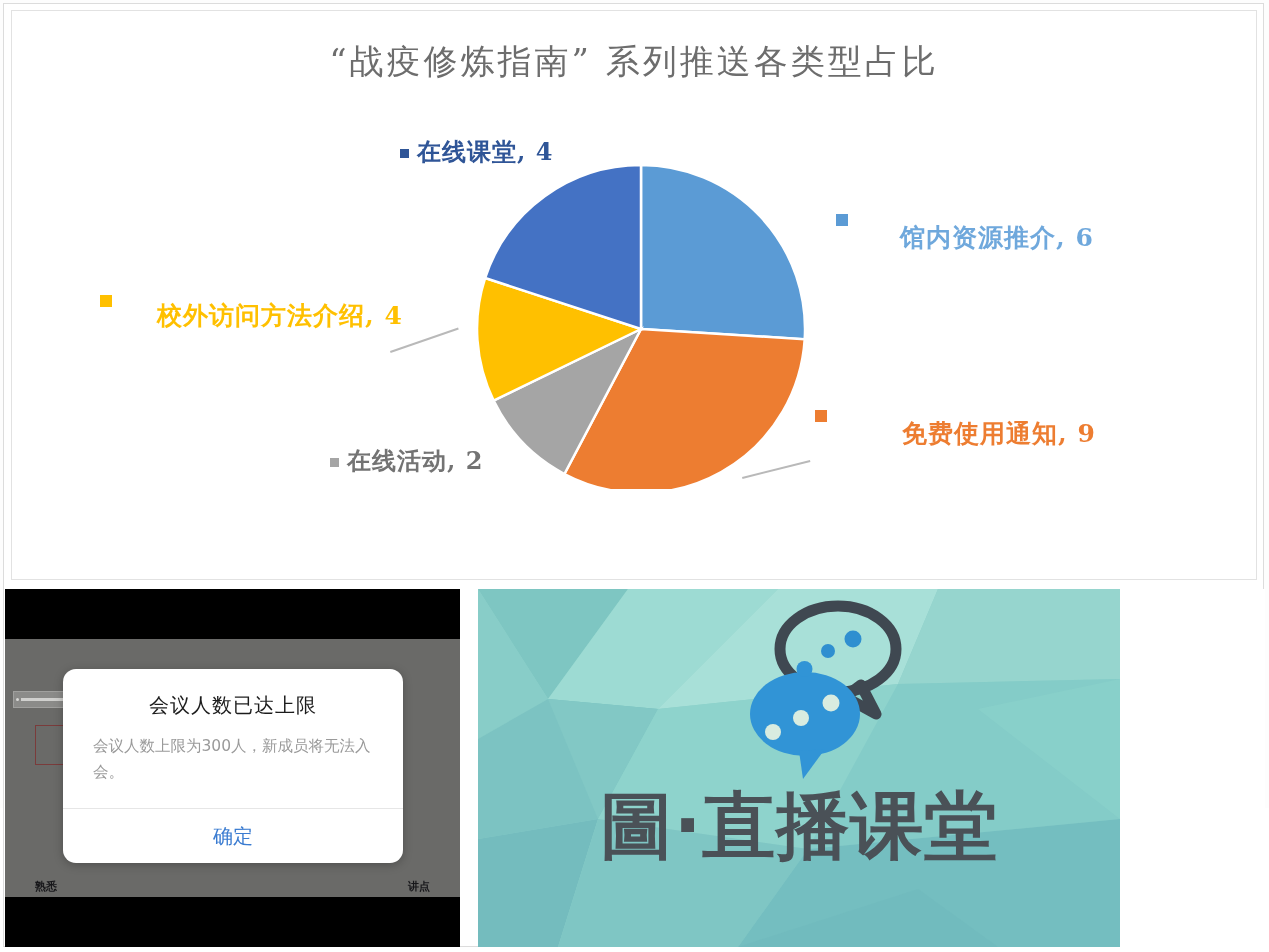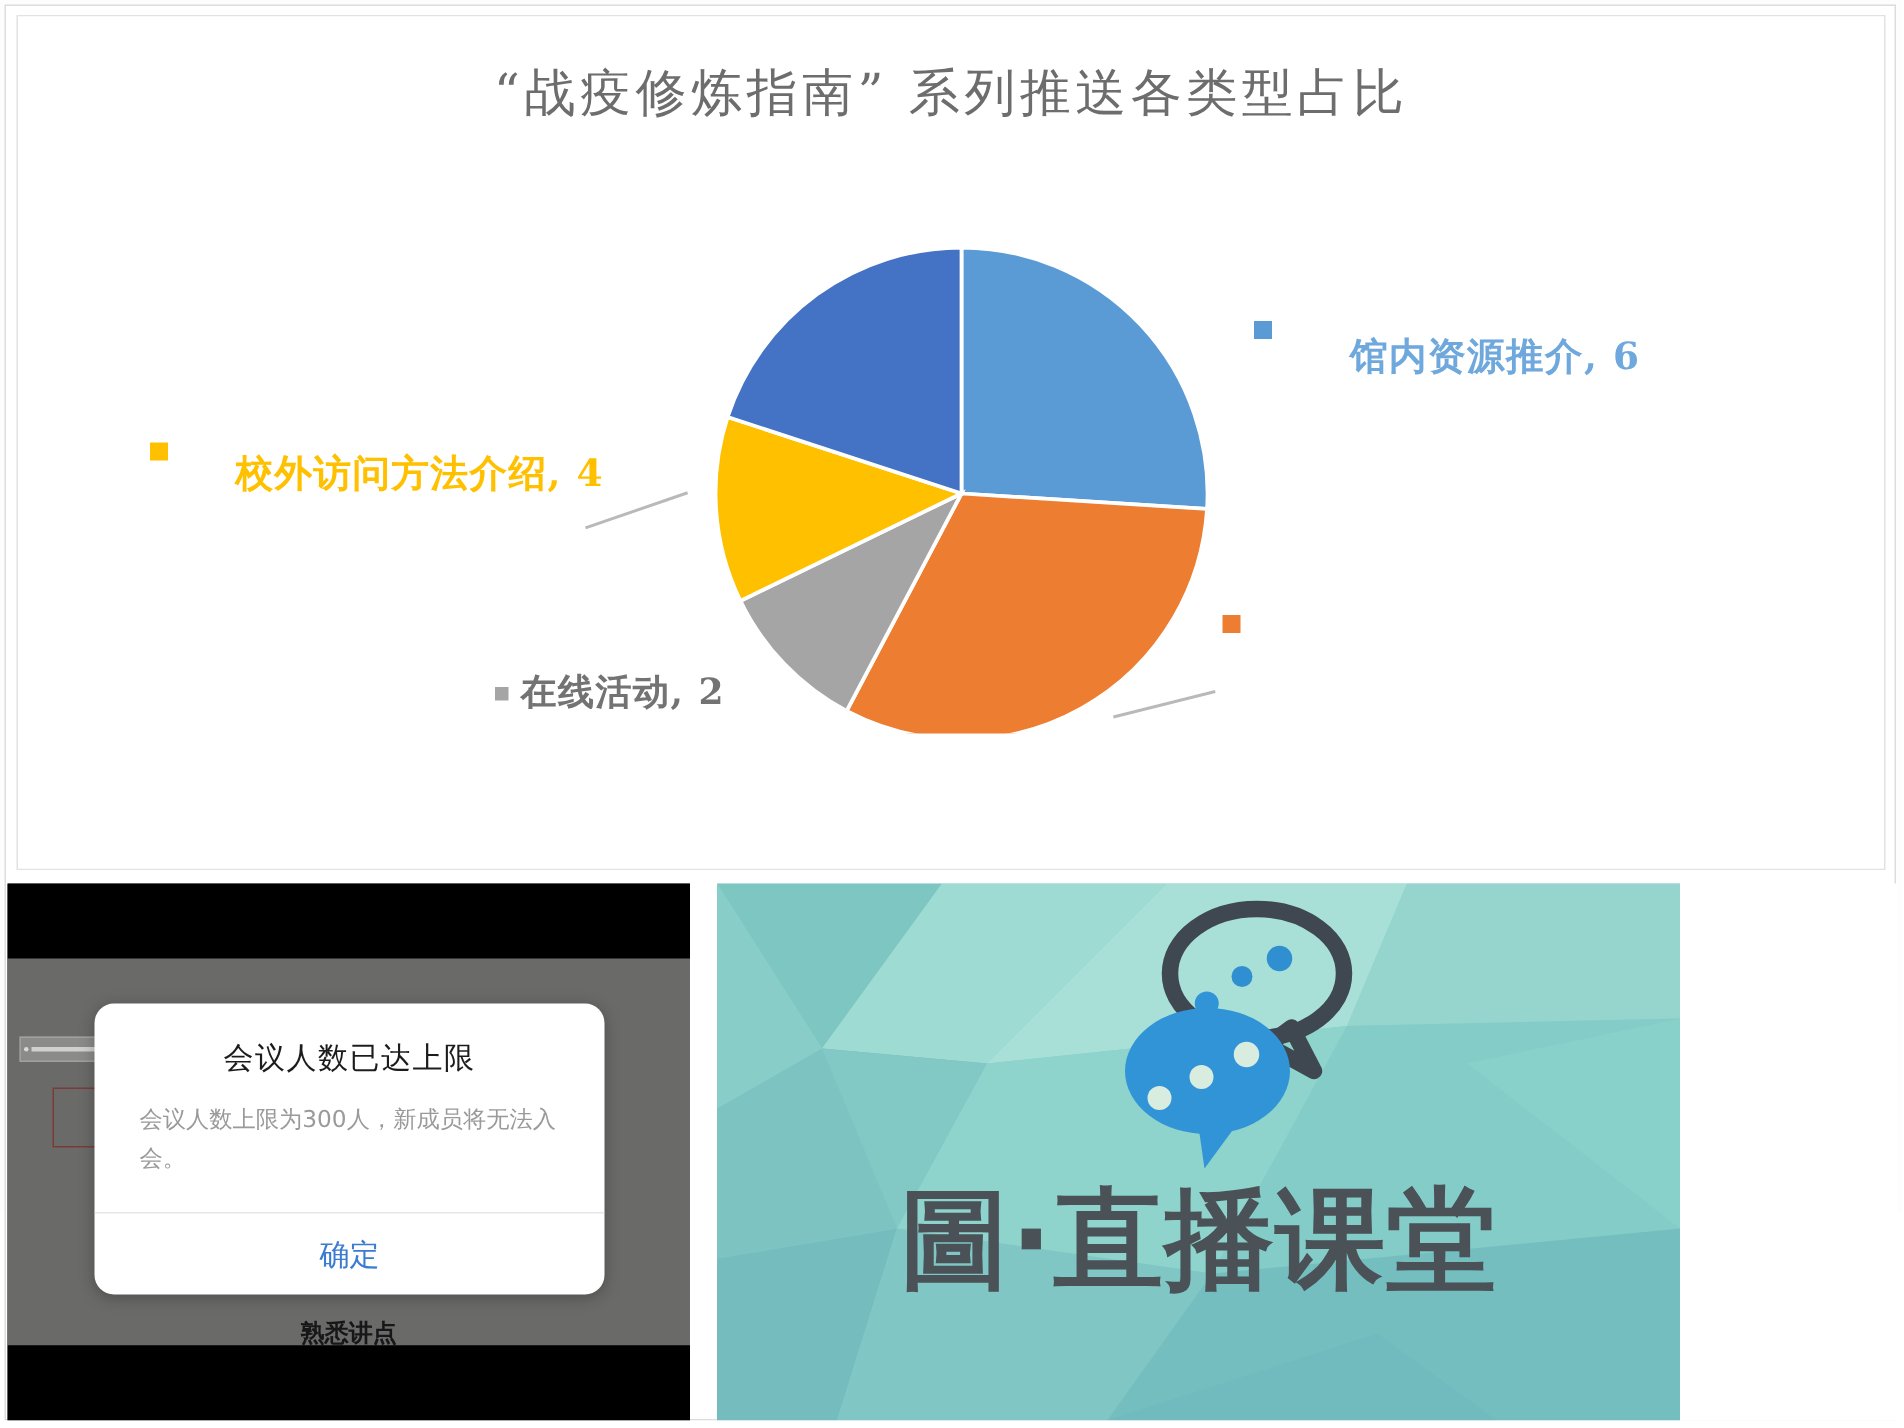--- a/index.html
+++ b/index.html
@@ -92,23 +92,23 @@
     display:flex;align-items:center;gap:2px;padding-left:2px;box-sizing:border-box;
   }
   .pl-tb-dot{width:3px;height:3px;background:#d8d8d6;border-radius:50%;}
   .pl-tb-bar{height:3px;background:#d0d0ce;flex:1;margin-right:3px;}
   .pl-redbox{
     position:absolute;left:30px;top:86px;width:42px;height:40px;
     border:1.5px solid #7a3b3b;box-sizing:border-box;
   }
   .pl-text-row{
     position:absolute;left:0;top:240px;width:100%;
-    display:flex;justify-content:center;padding:0 30px;
+    display:flex;justify-content:space-between;padding:0 30px;
     box-sizing:border-box;
-    font-size:16px;font-weight:700;color:#17171a;
+    font-size:11px;font-weight:700;color:#17171a;
     font-family:"DejaVu Sans","Liberation Sans",sans-serif;
   }
   .pl-red-line{
     position:absolute;left:0;top:266px;width:100%;text-align:center;
     font-size:12px;font-weight:700;color:#b02020;letter-spacing:0px;
     font-family:"DejaVu Sans","Liberation Sans",sans-serif;
     opacity:.85;
   }
 
   .dialog{
@@ -176,25 +176,29 @@
           <path d="M 0 0 L -147.4 71.6 A 164 164 0 0 1 -155.9 -51.0 Z" fill="#FFC000" stroke="#ffffff" stroke-width="2.5"></path>
 
           <path d="M 0 0 L -155.9 -51.0 A 164 164 0 0 1 0 -164 Z" fill="#4472C4" stroke="#ffffff" stroke-width="2.5"></path>
         </g>
       </svg>
     </div>
 
     <div class="leader ld1"></div>
     <div class="leader ld2"></div>
 
+    <div class="dlabel lbl-cls">
+      <span class="sq"></span><span>在线课堂, 4</span>
+    </div>
 
     <div class="sq-res"></div>
     <div class="dlabel lbl-res">馆内资源推介, 6</div>
 
     <div class="sq-free"></div>
+    <div class="dlabel lbl-free">免费使用通知, 9</div>
 
     <div class="dlabel lbl-act">
       <span class="sq"></span><span>在线活动, 2</span>
     </div>
 
     <div class="sq-off"></div>
     <div class="dlabel lbl-off">校外访问方法介绍, 4</div>
 
   </div>
 

